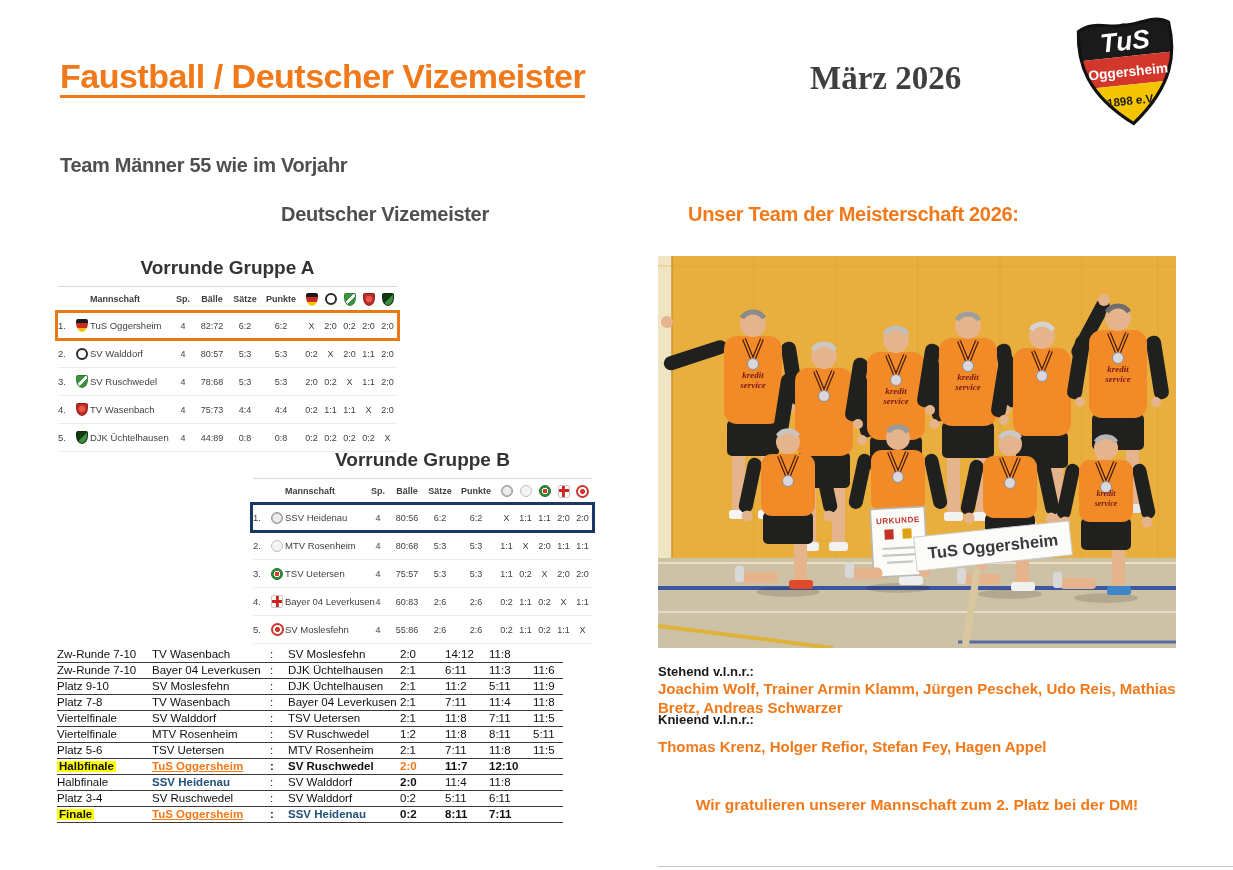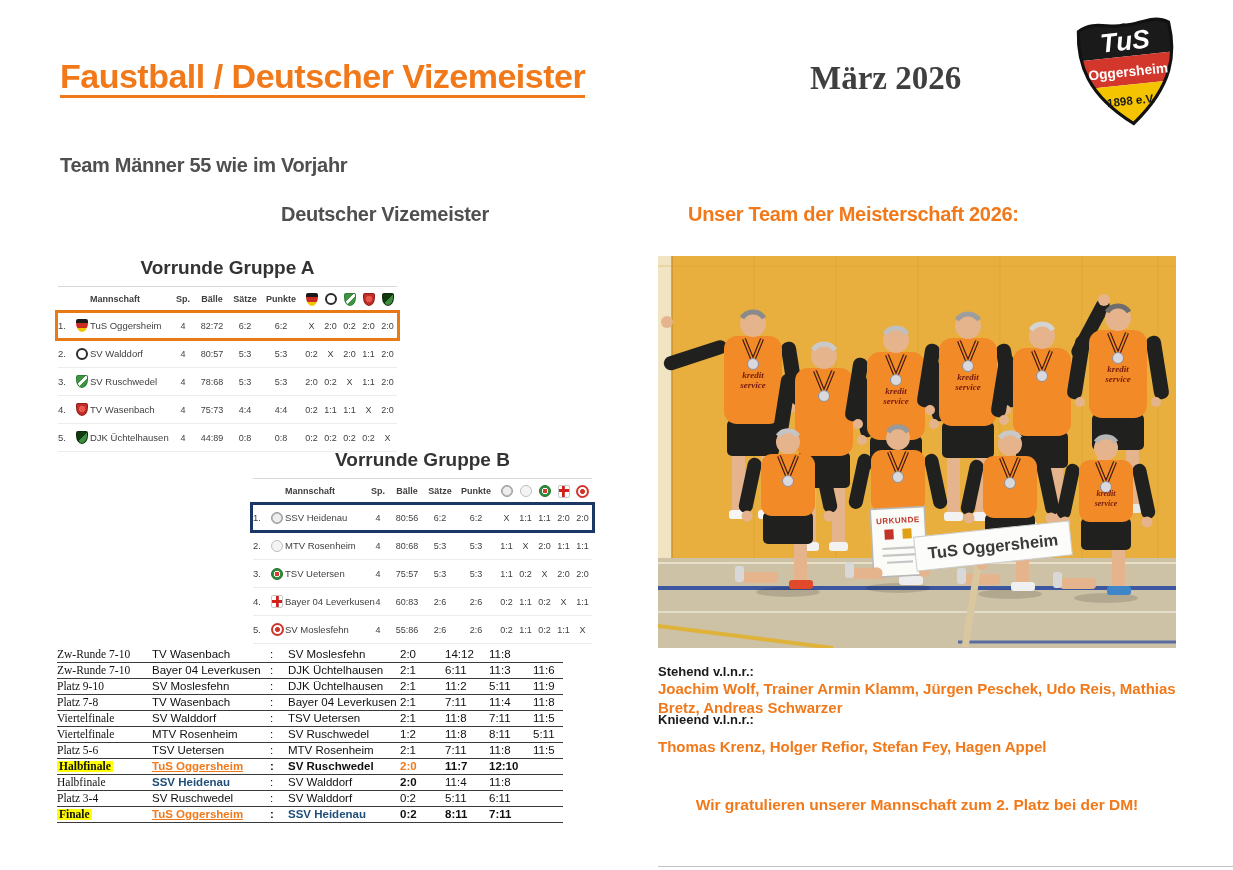--- a/index.html
+++ b/index.html
@@ -49,21 +49,21 @@
       border:1px solid #1F6E2A;border-radius:50%;width:12px;height:12px;}
   .ic-bayer-04-leverkusen{background:linear-gradient(#D0211C,#D0211C) center/100% 28% no-repeat,
       linear-gradient(#D0211C,#D0211C) center/28% 100% no-repeat,#fff;border:1px solid #C9C9C9;border-radius:2px;}
   .ic-sv-moslesfehn{background:radial-gradient(circle,#D0352C 0 35%,#fff 36%);border:2px solid #D0352C;
       border-radius:50%;width:13px;height:13px;}
   
   #results{position:absolute;left:57px;top:647px;width:506px;color:#101010;}
   .res-row{display:grid;grid-template-columns:95px 118px 18px 112px 45px 44px 44px 30px;
       height:15px;line-height:1;align-items:center;border-bottom:1px solid #3A3A3A;font-size:11.5px;}
   .res-row.b{font-weight:bold;}
-  .rl{justify-self:start;font-family:Liberation Serif, serif;}
+  .rl{justify-self:start;}
   .rl.ylw{background:var(--hl-yellow);font-weight:bold;padding:0 2px;}
   .t-tus{color:var(--accent);font-weight:bold;text-decoration:underline;}
   .t-ssv{color:var(--ssv);font-weight:bold;}
   .sc-tus{color:var(--accent);font-weight:bold;}
   .sc-b{font-weight:bold;}
   
   .photo{position:absolute;left:658px;top:256px;width:518px;height:392px;}
   .cap{position:absolute;left:658px;color:#1A1A1A;font-weight:bold;}
   .cap.lbl{font-size:13px;}
   .cap.names{font-size:15px;color:var(--accent);width:520px;line-height:1.25;}

